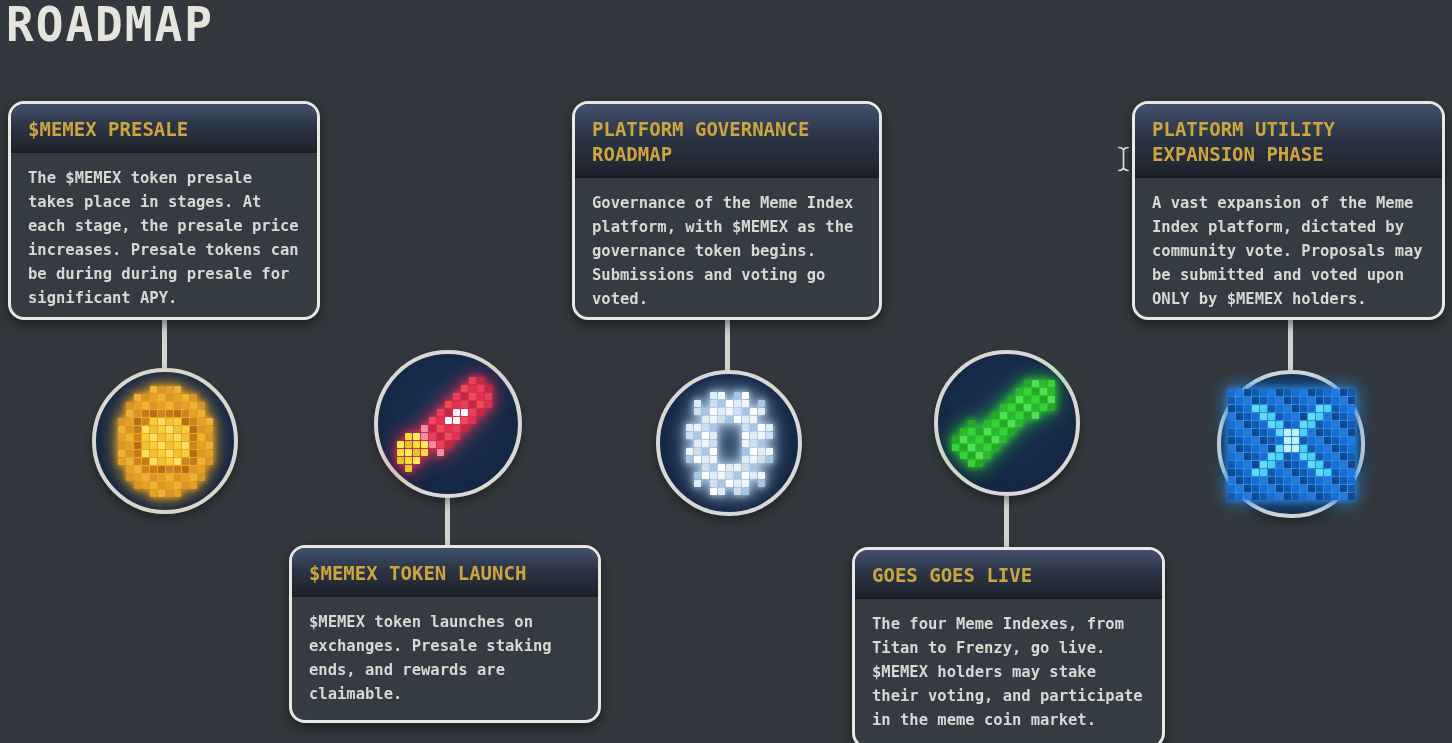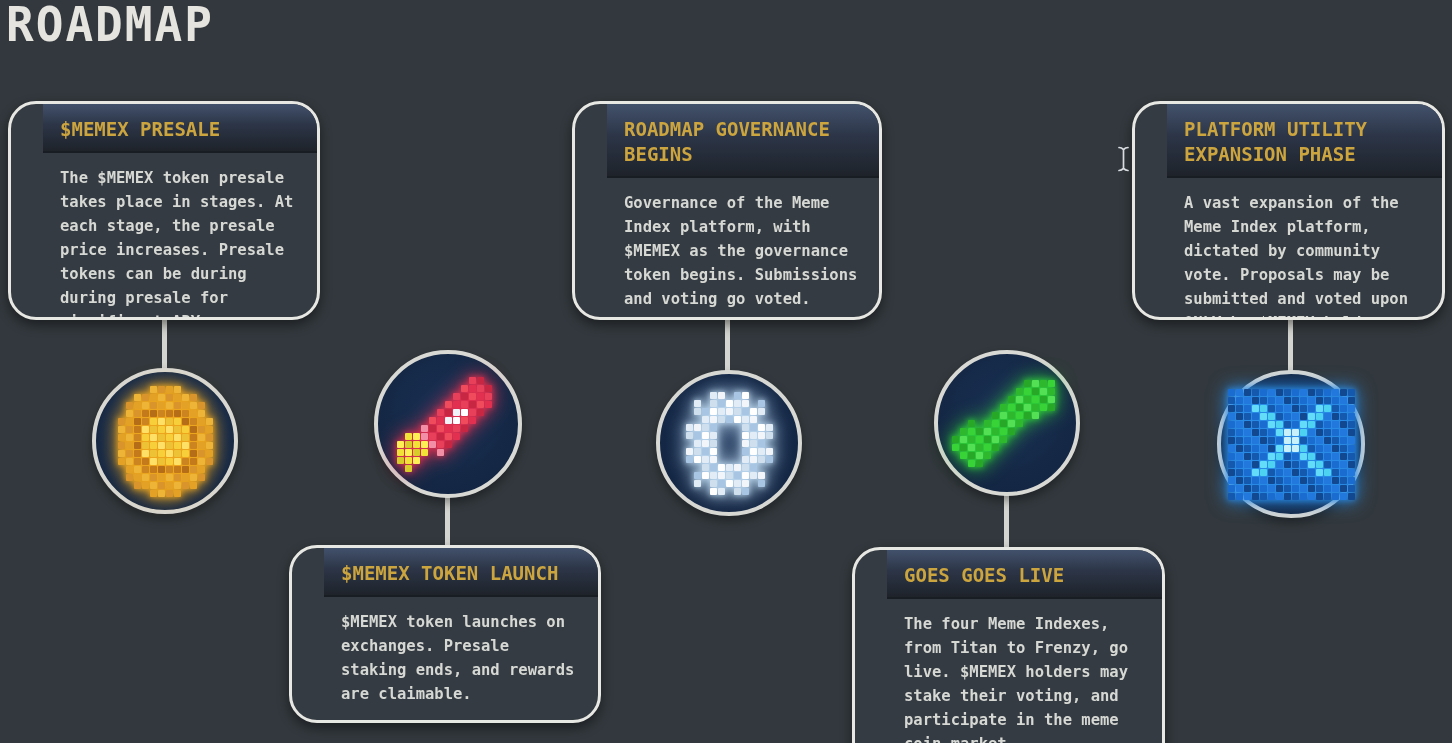--- a/index.html
+++ b/index.html
@@ -21,25 +21,24 @@
 
   .connector {
     position:absolute; width:5px;
     background: var(--connector, #d4d4d0);
     z-index:1;
   }
 
   .card {
     position:absolute; z-index:2;
     border:3px solid var(--card-border,#e7e7e3);
-    border-radius:28px;
+    border-radius:16px;
     overflow:hidden;
     background: var(--card-body-bg,#353b42);
     box-shadow: 0 5px 12px rgba(0,0,0,0.45);
-    padding-left: 32px;
   }
   .card-header {
     background: linear-gradient(180deg, var(--header-gradient-top,#42516b) 0%, #2c3547 45%, var(--header-gradient-bottom,#1e232a) 100%);
     padding:13px 17px 9px 17px;
     border-bottom:2px solid #181d23;
   }
   .card-header h2 {
     color: var(--card-title,#cda53e);
     font-size:19px; font-weight:bold;
     line-height:25px; letter-spacing:0px;
@@ -81,21 +80,21 @@
     <div class="card-header">
       <h2>$MEMEX PRESALE</h2>
     </div>
     <div class="card-body">
       <p>The $MEMEX token presale takes place in stages. At each stage, the presale price increases. Presale tokens can be during during presale for significant APY.</p>
     </div>
   </div>
 
   <div class="card" style="left:572px; top:101px; width:310px; height:219px;">
     <div class="card-header">
-      <h2>ROADMAP GOVERNANCE BEGINS</h2>
+      <h2>PLATFORM GOVERNANCE ROADMAP</h2>
     </div>
     <div class="card-body">
       <p>Governance of the Meme Index platform, with $MEMEX as the governance token begins. Submissions and voting go voted.</p>
     </div>
   </div>
 
   <div class="card" style="left:289px; top:545px; width:312px; min-height:170px;">
     <div class="card-header">
       <h2>$MEMEX TOKEN LAUNCH</h2>
     </div>

